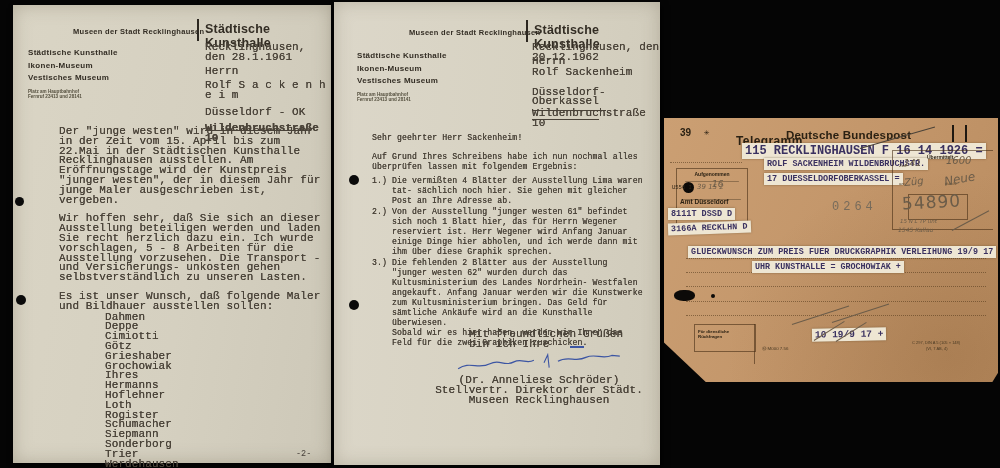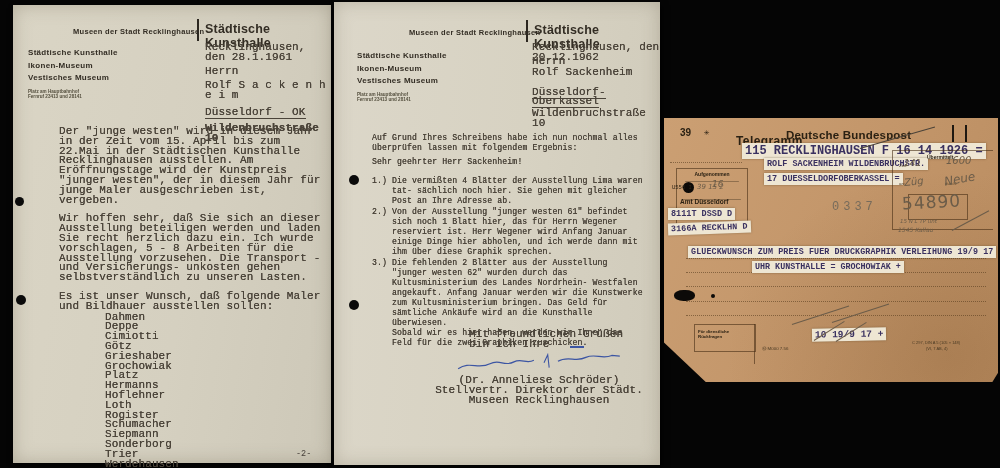--- a/index.html
+++ b/index.html
@@ -15,21 +15,21 @@
            background:linear-gradient(95deg,#dcd7c9,#d7d2c2 55%,#d0cbbb);
            box-shadow:inset 0 0 18px rgba(110,100,80,.3), 2px 3px 6px rgba(0,0,0,.8);}
   .lh{font-family:"Liberation Sans",sans-serif;font-weight:bold;color:#332d24;}
   .lh-left{position:absolute;font-size:7.5px;letter-spacing:.3px;}
   .lh-bar{position:absolute;width:2px;background:#2c2720;}
   .lh-right{position:absolute;font-size:12.5px;letter-spacing:.2px;}
   .tw{font-size:11px;line-height:9.8px;letter-spacing:.1px;text-shadow:0 0 .4px currentColor;}
   .sidebar{position:absolute;}
   .sb-big{font-size:8px;line-height:12.5px;letter-spacing:.3px;}
   .sb-small{font-size:4.6px;line-height:5.6px;font-weight:bold;color:#55503f;margin-top:4px;}
-  .addr .u{border-bottom:1px solid #4a4339;padding-bottom:0px;}
+  .addr .u{border-bottom:1px solid #4a4339;padding-bottom:12px;}
   .body-block p{margin:0 0 9px 0;}
   .artists{margin:0 0 9px 46px;}
   .artists div{white-space:pre;}
   .pagenum{position:absolute;font-size:8.5px;color:#46403a;}
   .hole{position:absolute;border-radius:50%;background:#0a0a0a;}
   
   .item{display:flex;margin:0 0 1px 0;}
   .item .num{width:20px;flex:none;}
   .item .itext{flex:1;}
   .closing{position:absolute;}
@@ -92,21 +92,21 @@
       <p>Der "junge westen" wird in diesem Jahr in der Zeit vom 15. April bis zum 22.Mai in der Städtischen Kunsthalle Recklinghausen ausstellen. Am Eröffnungstage wird der Kunstpreis "junger westen", der in diesem Jahr für junge Maler ausgeschrieben ist, vergeben.</p>
       <p>Wir hoffen sehr, daß Sie sich an dieser Ausstellung beteiligen werden und laden Sie recht herzlich dazu ein. Ich wurde vorschlagen, 5 - 8 Arbeiten für die Ausstellung vorzusehen. Die Transport - und Versicherungs- unkosten gehen selbstverständlich zu unseren Lasten.</p>
       <p style="margin-bottom:1px;">Es ist unser Wunsch, daß folgende Maler und Bildhauer ausstellen sollen:</p>
       <div class="artists">
         <div>Dahmen</div>
         <div>Deppe</div>
         <div>Cimiotti</div>
         <div>Götz</div>
         <div>Grieshaber</div>
         <div>Grochowiak</div>
-        <div>Platz</div>
+        <div>Ihres</div>
         <div>Hermanns</div>
         <div>Hoflehner</div>
         <div>Loth</div>
         <div>Rogister</div>
         <div>Schumacher</div>
         <div>Siepmann</div>
         <div>Sonderborg</div>
         <div>Trier</div>
         <div>Werdehausen</div>
       </div>
@@ -136,22 +136,22 @@
       <div class="sb-big">Städtische Kunsthalle</div>
       <div class="sb-big">Ikonen-Museum</div>
       <div class="sb-big">Vestisches Museum</div>
       <div class="sb-small">
         <div>Platz am Hauptbahnhof</div>
         <div>Fernruf 23413 und 28141</div>
       </div>
     </div>
 
     <div class="tw body-block" style="position:absolute;left:38px;top:131px;width:272px;font-size:8.2px;line-height:10px;">
+      <p>Sehr geehrter Herr Sackenheim!</p>
       <p style="margin-bottom:4px;">Auf Grund Ihres Schreibens habe ich nun nochmal alles überprüfen lassen mit folgendem Ergebnis:</p>
-      <p>Sehr geehrter Herr Sackenheim!</p>
       <div class="item">
         <span class="num">1.)</span>
         <span class="itext">Die vermißten 4 Blätter der Ausstellung Lima waren tat- sächlich noch hier. Sie gehen mit gleicher Post an Ihre Adresse ab.</span>
       </div>
       <div class="item">
         <span class="num">2.)</span>
         <span class="itext">Von der Ausstellung "junger westen 61" befindet sich noch 1 Blatt hier, das für Herrn Wegener reserviert ist. Herr Wegener wird Anfang Januar einige Dinge hier abholen, und ich werde dann mit ihm über diese Graphik sprechen.</span>
       </div>
       <div class="item">
         <span class="num">3.)</span>
@@ -224,21 +224,21 @@
     <span class="hw" style="left:282px;top:37px;font-size:10px;">1600</span>
     <span class="hw" style="left:240px;top:58px;font-size:10px;transform:rotate(-6deg);">Züg</span>
     <span class="hw" style="left:280px;top:54px;font-size:12px;transform:rotate(-10deg);">Neue</span>
 
     <div class="boxline" style="left:244px;top:76px;width:58px;height:24px;"></div>
     <span class="hw" style="left:238px;top:74px;font-size:17px;font-style:normal;transform:rotate(-3deg);letter-spacing:1px;">54890</span>
     <span class="hw" style="left:236px;top:100px;font-size:5.5px;">15 N L TP unt</span>
     <span class="hw" style="left:234px;top:108px;font-size:6px;">1545 Kallau</span>
     <span class="pencil-line" style="left:288px;top:112px;width:42px;transform:rotate(-28deg);"></span>
 
-    <span class="stamp" style="left:168px;top:82px;">0337</span>
+    <span class="stamp" style="left:168px;top:82px;">0264</span>
 
     <span class="dotline" style="left:22px;top:140px;width:300px;"></span>
     <span class="dotline" style="left:22px;top:154px;width:300px;"></span>
     <span class="dotline" style="left:22px;top:168px;width:300px;"></span>
     <span class="dotline" style="left:22px;top:183px;width:300px;"></span>
     <span class="dotline" style="left:22px;top:197px;width:300px;"></span>
     <span class="strip" style="left:24px;top:128px;font-size:8.4px;letter-spacing:.1px;">GLUECKWUNSCH ZUM PREIS FUER DRUCKGRAPHIK VERLEIHUNG 19/9 17</span>
     <span class="strip" style="left:88px;top:143px;font-size:8.4px;">UHR KUNSTHALLE = GROCHOWIAK +</span>
 
     <span class="blob" style="left:10px;top:172px;width:21px;height:11px;border-radius:45%;"></span>

